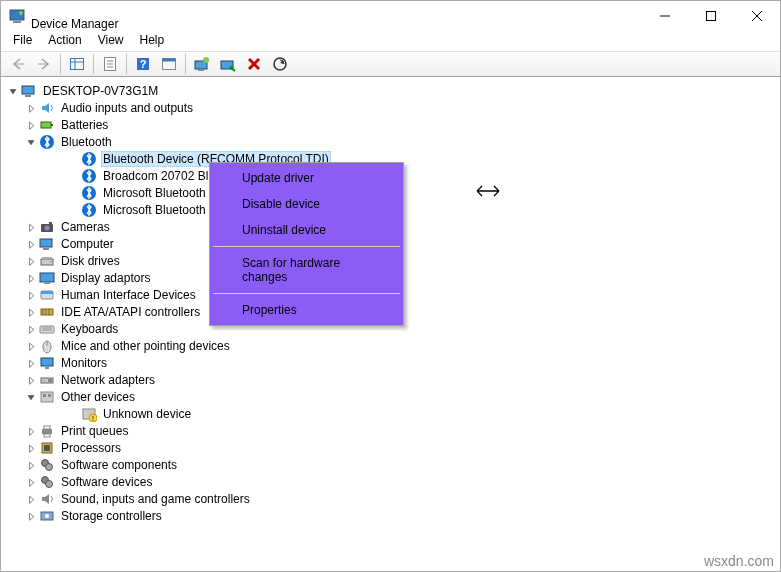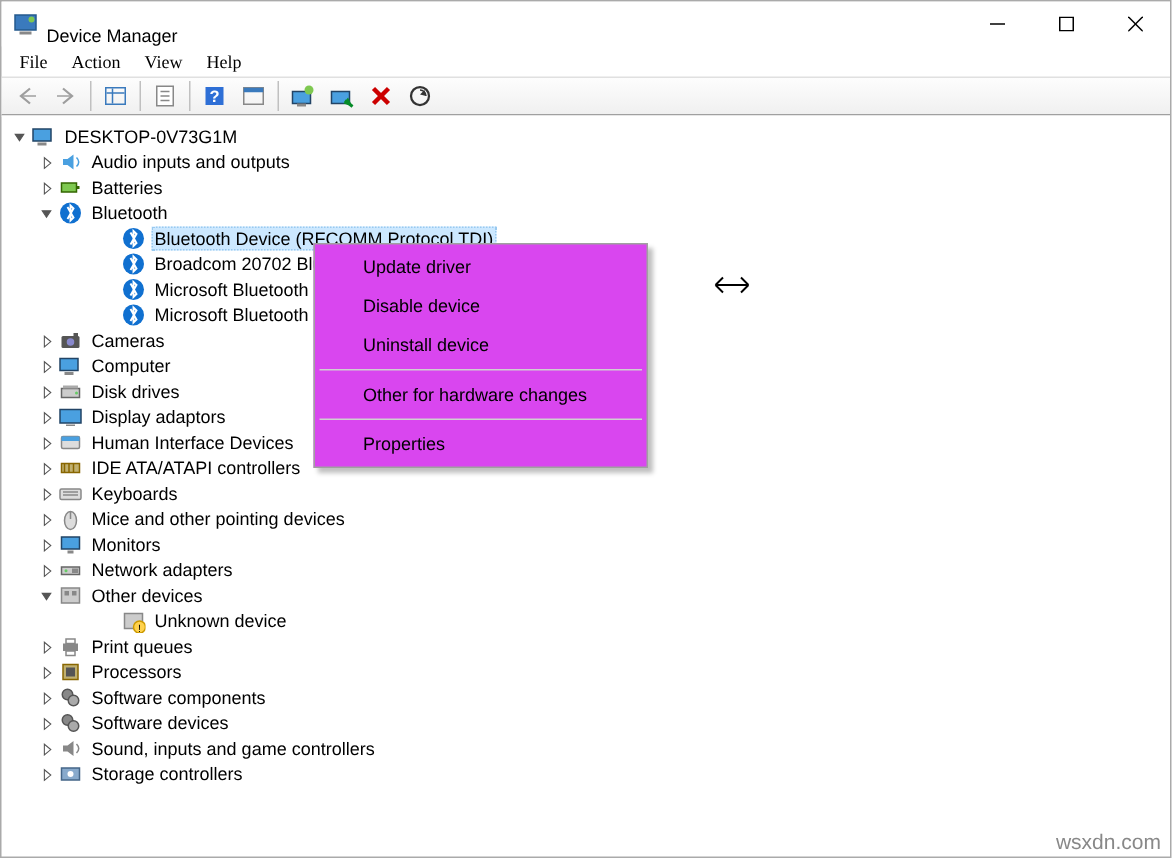--- a/index.html
+++ b/index.html
@@ -6,41 +6,41 @@
   body { margin:0; font-family: "Segoe UI", Tahoma, sans-serif; font-size:12px; background:#fff; color:#000; width:781px; height:572px; overflow:hidden; border:1px solid #aaa; position:relative; }
 
   
   .titlebar { display:flex; align-items:center; height:30px; padding:0 0 0 8px; background:#fff; }
   .titlebar .ticon { width:16px; height:16px; margin-right:6px; }
   .titlebar .title { flex:0 0 auto; font-size:12px;margin-top:15px; }
   .titlebar .spacer { flex:1; }
   .winbtn { width:46px; height:30px; display:flex; align-items:center; justify-content:center; font-family:inherit; }
 
   
-  .menubar { display:flex; height:20px; align-items:center; padding:0 4px;font-family:Liberation Serif, serif; }
+  .menubar { display:flex; height:20px; align-items:flex-start; padding:0 4px; }
   .menuitem { padding:2px 8px; }
 
   
   .toolbar { display:flex; height:26px; align-items:center; border-top:1px solid #e0e0e0; border-bottom:1px solid #a0a0a0; background:linear-gradient(#fdfdfd,#f0f0f0); padding:0 4px; gap:0; }
   .tbtn { width:24px; height:22px; display:flex; align-items:center; justify-content:center; border:1px solid transparent; margin:0 1px; position:relative; }
   .tsep { width:1px; height:20px; background:#c0c0c0; margin:0 3px; }
   .disabled { opacity:.45; }
 
   
   .content { position:relative; height:calc(572px - 30px - 20px - 26px - 2px); overflow-y:scroll; overflow-x:hidden; border-top:1px solid #fff; }
   .tree { padding:4px 0 4px 0; }
   .row { display:flex; align-items:center; height:17px; white-space:nowrap; }
   .twist { width:16px; height:16px; display:flex; align-items:center; justify-content:center; flex:none; }
   .icon { width:16px; height:16px; margin-right:4px; flex:none; }
   .lbl { padding:0 2px;text-align:right; }
   .sel .lbl { background:#cce8ff; border:1px dotted #99c9ef; padding:0 1px; }
   .ind0 { padding-left:4px; } .ind1 { padding-left:22px; } .ind2 { padding-left:40px;margin-left:24px; }
 
   
-  .ctxmenu { position:absolute; left:208px; top:161px; width:223px; background:#d946ef; border:1px solid #a0a0a0; box-shadow:3px 3px 3px rgba(0,0,0,.25); padding:2px; z-index:10; }
+  .ctxmenu { position:absolute; left:208px; top:161px; width:195px; background:#8b5cf6; border:1px solid #a0a0a0; box-shadow:3px 3px 3px rgba(0,0,0,.25); padding:2px; z-index:10; }
   .ctxitem { padding:6px 20px 6px 30px; font-size:12px; }
   .ctxsep { height:1px; background:#d0d0d0; margin:3px 1px; }
   .bold { font-weight:normal; }
 
   
   .resize-cursor { position:absolute; left:475px; top:105px; z-index:20; font-size:16px; color:#000; }
 
   
   .wm { position:absolute; right:6px; bottom:2px; font-size:14px; color:#888; z-index:30;}
 
@@ -470,18 +470,18 @@
         <path d="M1 6 L6 1 M1 6 L6 11 M1 6 H23 M23 6 L18 1 M23 6 L18 11" stroke="#000" fill="none" stroke-width="1.3"></path>
       </svg>
   </div>
 </div>
 
 <div class="ctxmenu" id="ctx">
     <div class="ctxitem">Update driver</div>
     <div class="ctxitem">Disable device</div>
     <div class="ctxitem">Uninstall device</div>
     <div class="ctxsep"></div>
-    <div class="ctxitem">Other for hardware changes</div>
+    <div class="ctxitem">Scan for hardware changes</div>
     <div class="ctxsep"></div>
     <div class="ctxitem bold">Properties</div>
   </div>
 
 <div class="wm">wsxdn.com</div>
 
 </body></html>

